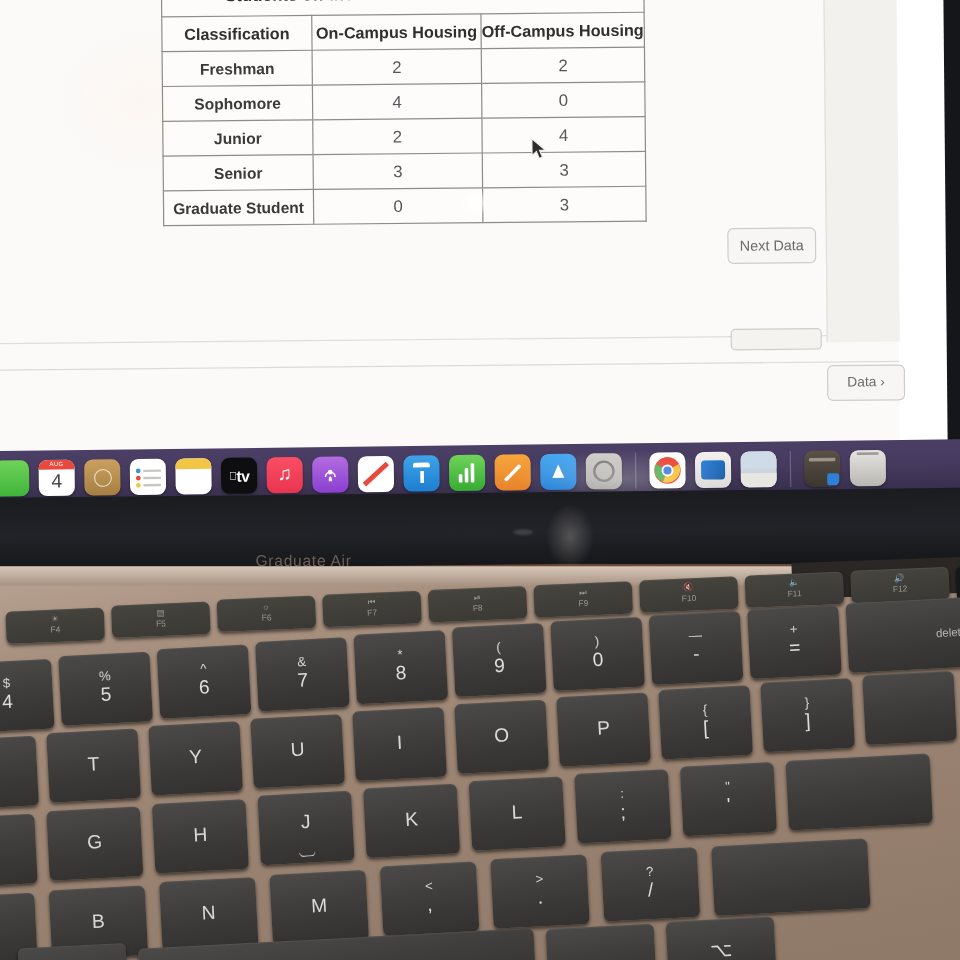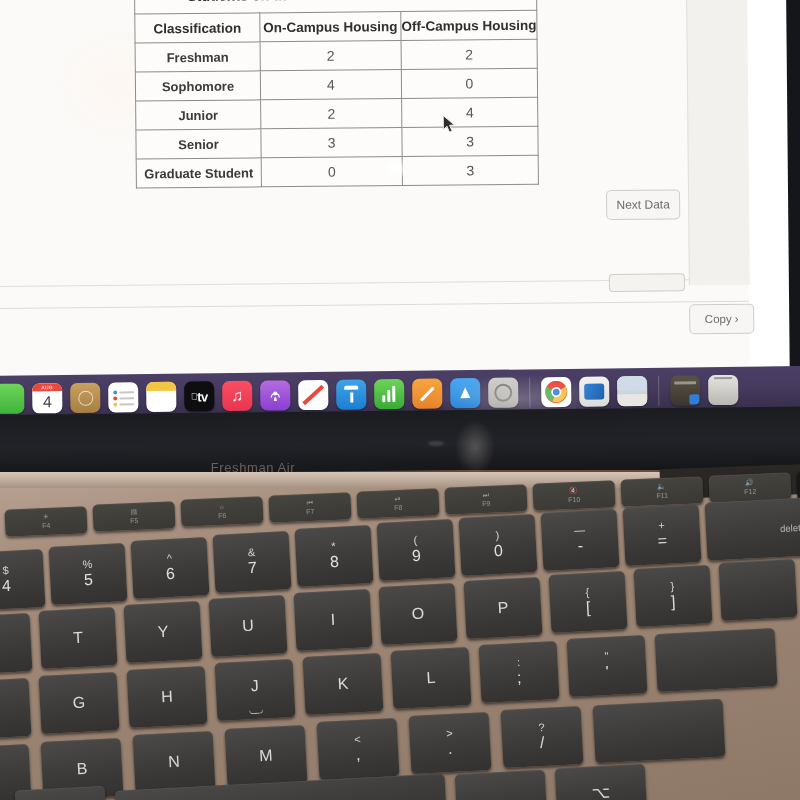--- a/index.html
+++ b/index.html
@@ -282,21 +282,21 @@
       <div class="glare-cell"></div>
 
       <div class="cursor">
         <svg width="14" height="20" viewBox="0 0 14 20">
           <path d="M1,1 L1,15 L4.6,11.6 L7,17.5 L9.6,16.4 L7.2,10.7 L12,10.5 Z" fill="#2d2d2d" stroke="#f0f0f0" stroke-width="0.9"></path>
         </svg>
       </div>
 
       <div class="btn btn-copy">Next Data</div>
       <div class="btn btn-ghost"></div>
-      <div class="btn btn-next">Copy ›</div>
+      <div class="btn btn-next">Data ›</div>
     </div>
   </div>
 
   <div class="dock">
     <div class="ico ic-green"></div>
 
     <div class="ico ic-cal">
       <div class="cal-top">AUG</div>
       <div class="cal-day">4</div>
     </div>
@@ -396,21 +396,21 @@
 
     <div class="ico ic-trash">
       <div class="tl"></div>
     </div>
   </div>
   <div class="dock-glow"></div>
 
   <div class="bezel-bottom"></div>
   <div class="cam-dot"></div>
   <div class="bez-glow"></div>
-  <div class="mb-air">Freshman Air</div>
+  <div class="mb-air">Graduate Air</div>
 
   <div class="kb-base"></div>
   <div class="kb-bevel"></div>
   <div class="hinge-dark"></div>
 
   <div class="key fn" style="left:5px;top:508px;width:82px;height:27px;transform:rotate(-2.4deg);">
     <span class="lbl">☀<br>F4</span>
   </div>
   <div class="key fn" style="left:93px;top:503px;width:82px;height:27px;transform:rotate(-2.4deg);">
     <span class="lbl">▤<br>F5</span>

